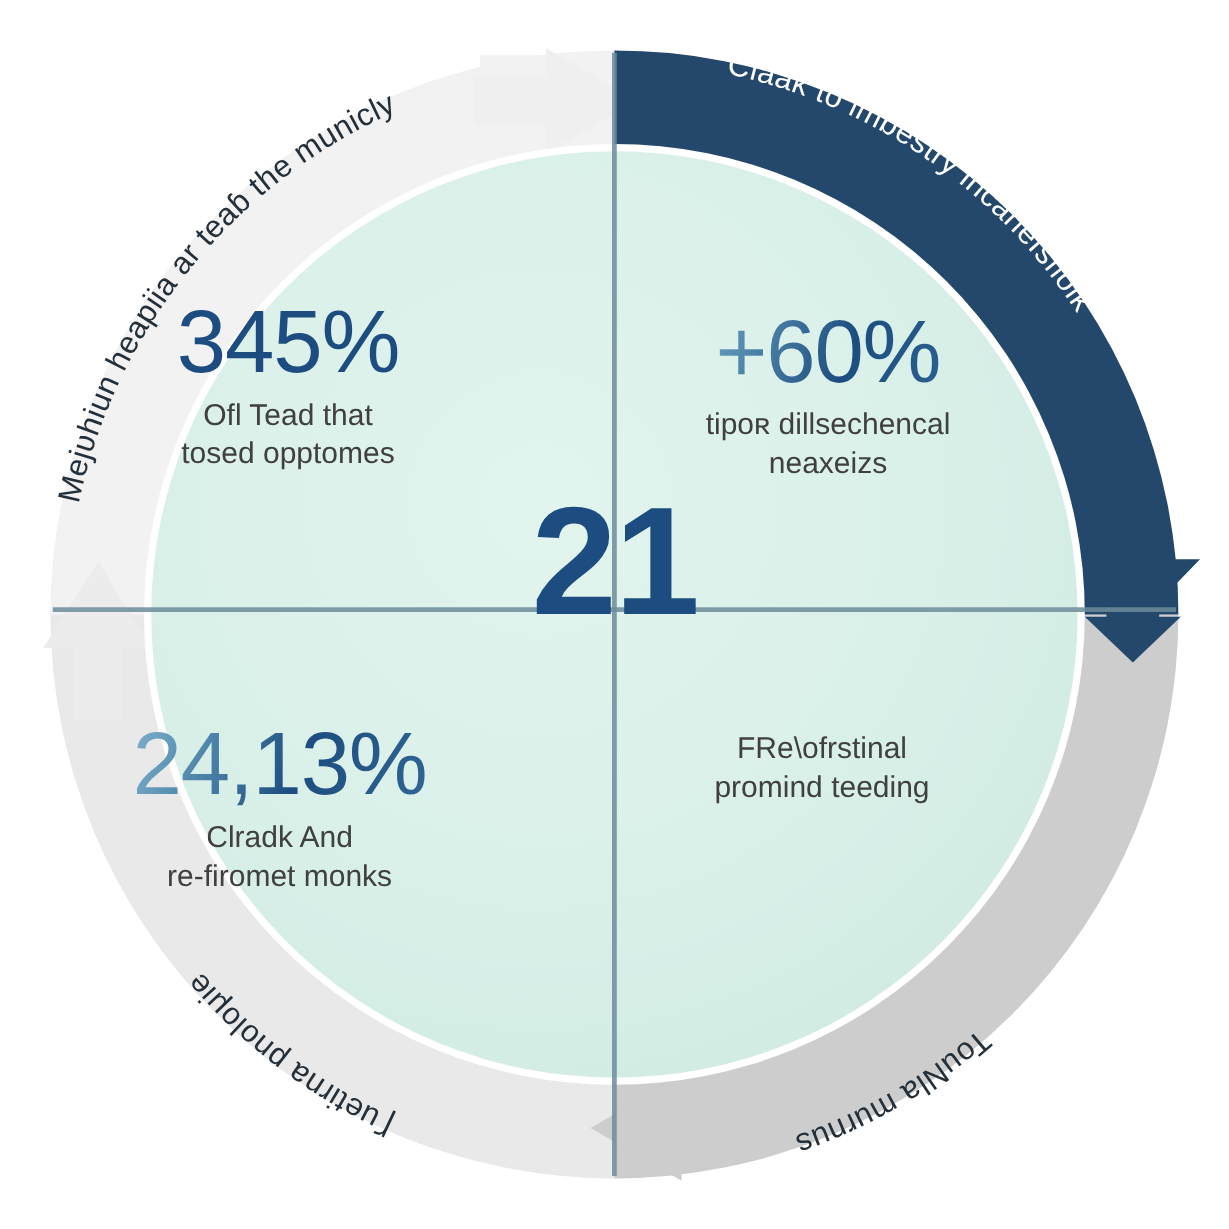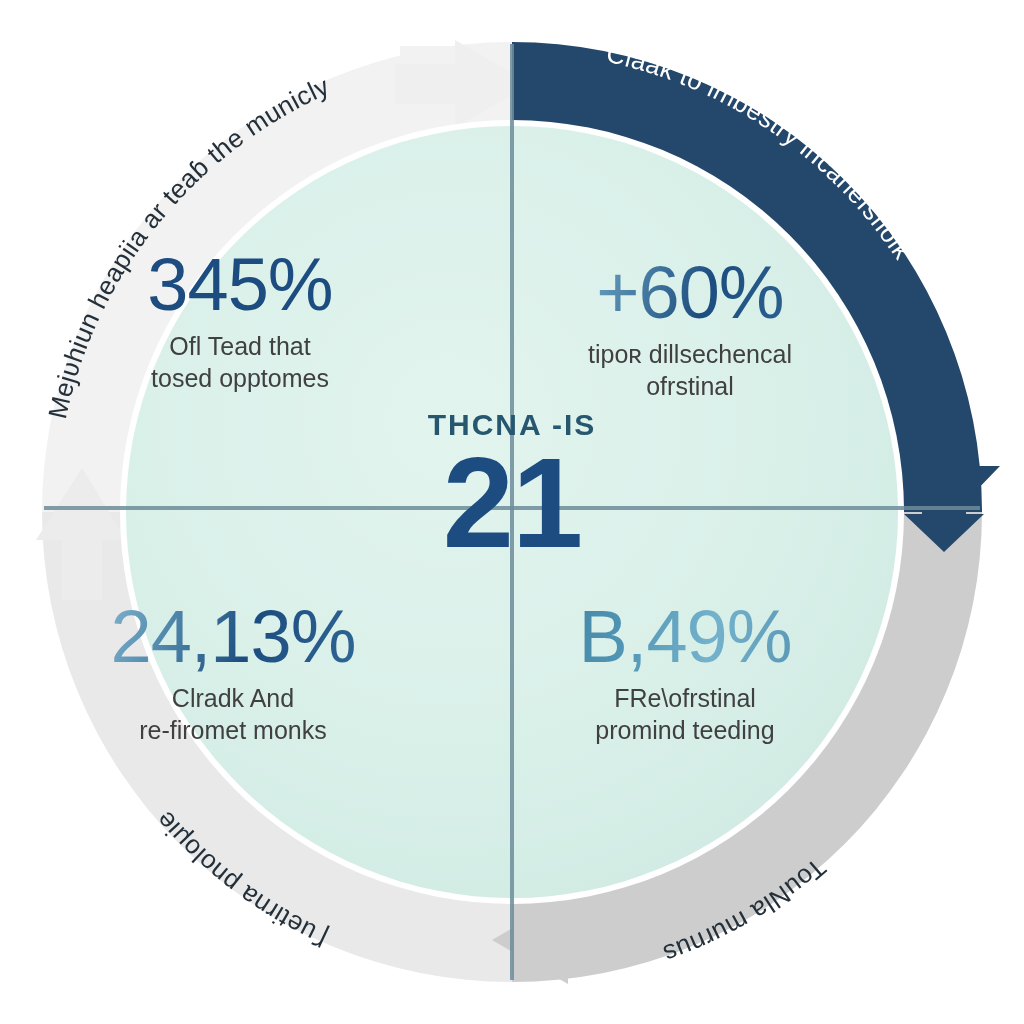--- a/index.html
+++ b/index.html
@@ -176,38 +176,36 @@
     <div class="quad-label">
       <div>Ofl Tead that</div>
       <div>tosed opptomes</div>
     </div>
   </div>
 
   <div class="quad" id="q-tr">
     <div class="quad-value tinted">+60%</div>
     <div class="quad-label">
       <div>tipoʀ dillsechencal</div>
-      <div>ofrstinal</div>
+      <div>neaxeizs</div>
     </div>
   </div>
 
   <div class="quad" id="q-bl">
     <div class="quad-value tinted">24,13%</div>
     <div class="quad-label">
       <div>Clradk And</div>
       <div>re-firomet monks</div>
     </div>
   </div>
 
   <div class="quad" id="q-br">
-    <div class="quad-value tinted-b">B,49%</div>
     <div class="quad-label">
       <div>FRe\ofrstinal</div>
       <div>promind teeding</div>
     </div>
   </div>
 
   <div id="center-block">
-    <div id="center-kicker">THCNA -IS</div>
     <div id="center-number">21</div>
   </div>
 
 </div>
 
 </body></html>

